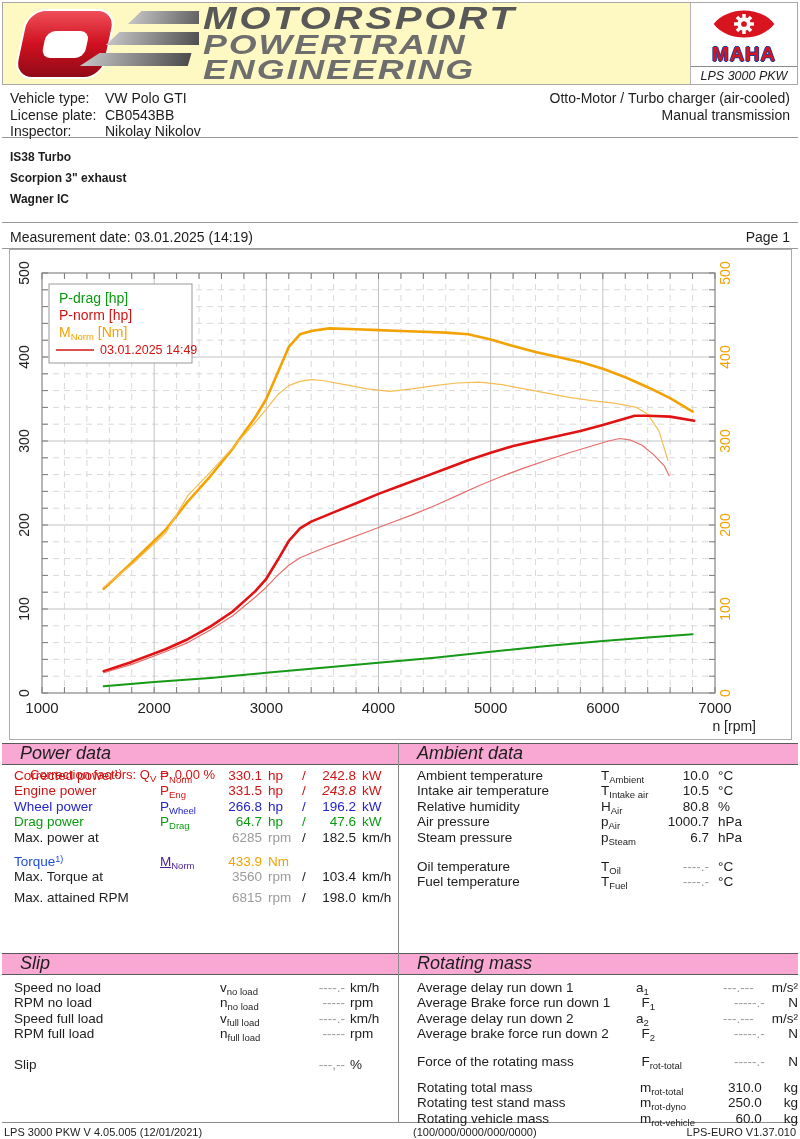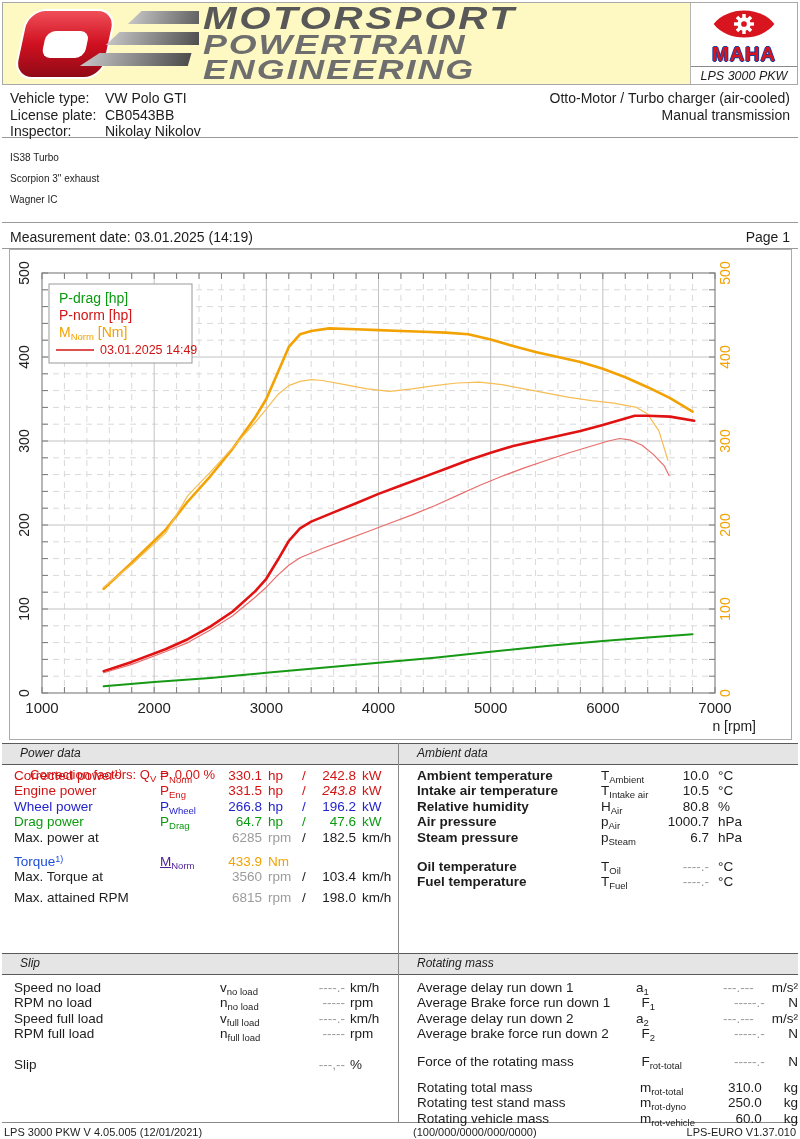--- a/index.html
+++ b/index.html
@@ -16,57 +16,57 @@
   .maha-word{font-weight:700;font-size:20px;color:#d8141f;letter-spacing:1px;line-height:18px;margin-top:-2px;
     text-shadow:-1px 0 #1f3e9c,1px 0 #1f3e9c,0 -1px #1f3e9c,0 1px #1f3e9c;}
   .maha-device{border-top:1px solid #8a8a8a;margin-top:3px;padding-top:2px;font-size:12.5px;font-style:italic;}
 
   
   .vehicle{position:absolute;top:85px;left:2px;width:796px;height:52px;border-bottom:1px solid #9a9a9a;font-size:14px;}
   .veh-left{position:absolute;left:8px;top:5px;line-height:16.5px;}
   .veh-row span.lab{display:inline-block;width:95px;}
   .veh-right{position:absolute;right:8px;top:5px;text-align:right;line-height:16.5px;}
 
-  .notes{position:absolute;top:138px;left:2px;width:796px;height:84px;border-bottom:1px solid #9a9a9a;font-size:10px;}
+  .notes{position:absolute;top:138px;left:2px;width:796px;height:84px;border-bottom:1px solid #9a9a9a;font-size:12px;font-weight:bold;}
   .notes div{margin-left:8px;}
   .notes div:first-child{margin-top:9px;}
   .notes div{line-height:21px;}
 
   .measure{position:absolute;top:222px;left:2px;width:796px;height:26px;border-bottom:1px solid #9a9a9a;font-size:14px;}
   .measure .m-label{position:absolute;left:8px;top:7px;}
   .measure .m-page{position:absolute;right:8px;top:7px;}
 
   
   .chartbox{position:absolute;top:249px;left:9px;width:781px;height:489px;border:1px solid #ababab;background:#fff;}
   .chartbox svg{position:absolute;left:0;top:0;font-family:"Liberation Sans",sans-serif;}
 
   
   .tables{position:absolute;top:743px;left:2px;width:796px;height:379px;border-bottom:1px solid #8a8a8a;font-size:13.5px;}
   .tcol{position:absolute;top:0;height:100%;}
   .tcol-left{left:0;width:396px;border-right:1px solid #8a8a8a;}
   .tcol-right{left:397px;width:399px;}
-  .hdr{position:absolute;left:0;right:0;height:20px;background:#e5e5e5;border-top:1px solid #5a5a5a;border-bottom:1px solid #5a5a5a;
-       font-style:italic;font-size:12px;line-height:19px;}
+  .hdr{position:absolute;left:0;right:0;height:20px;background:#f9a8d4;border-top:1px solid #5a5a5a;border-bottom:1px solid #5a5a5a;
+       font-style:italic;font-size:18px;line-height:19px;}
   .hdr-power,.hdr-ambient{top:0;}
   .hdr-slip,.hdr-rotating{top:210px;}
   .hdr span{margin-left:18px;}
   .rows{position:absolute;left:0;right:0;}
   .rows-top{top:25px;}
   .rows-bottom{top:237px;}
   .trow{display:flex;align-items:baseline;height:15.4px;line-height:15.4px;white-space:nowrap;}
   .trow span{display:block;}
   .lbl,.sym{white-space:nowrap;}
   .v1,.v2{text-align:right;}
   sub{font-size:9.5px;vertical-align:-2.5px;line-height:0;}
   sup{font-size:9px;vertical-align:4px;line-height:0;}
   .t-power .trow{padding-left:12px;}
   .t-power .lbl{width:146px;}.t-power .sym{width:52px;}.t-power .v1{width:50px;}.t-power .u1{width:34px;padding-left:6px;box-sizing:border-box;}
   .t-power .sl{width:16px;text-align:center;}.t-power .v2{width:44px;}.t-power .u2{padding-left:6px;}
   .t-ambient .trow{padding-left:18px;}
-  .t-ambient .lbl{width:184px;font-weight:bold;}.t-ambient .sym{width:46px;}.t-ambient .v1{width:62px;}.t-ambient .u1{padding-left:9px;}
+  .t-ambient .lbl{width:184px;}.t-ambient .sym{width:46px;}.t-ambient .v1{width:62px;}.t-ambient .u1{padding-left:9px;}
   .t-slip .trow{padding-left:12px;}
   .t-slip .lbl{width:206px;}.t-slip .sym{width:75px;}.t-slip .v1{width:50px;}.t-slip .u1{padding-left:5px;}
   .t-rotating .trow{padding-left:18px;justify-content:space-between;}
   .t-rotating .lbl{width:211px;}.t-rotating .sym{width:50px;}.t-rotating .v1{width:60px;}.t-rotating .u1{padding-left:10px;}
   .foot{margin-top:6px;padding-left:12px;color:#d31414;font-size:13px;line-height:17px;}
   .foot .ind{padding-left:16px;}
 
   
   .footer{position:absolute;top:1122px;left:2px;width:796px;height:17px;font-size:11px;}
   .footer .f-left{position:absolute;left:2px;top:4px;}

